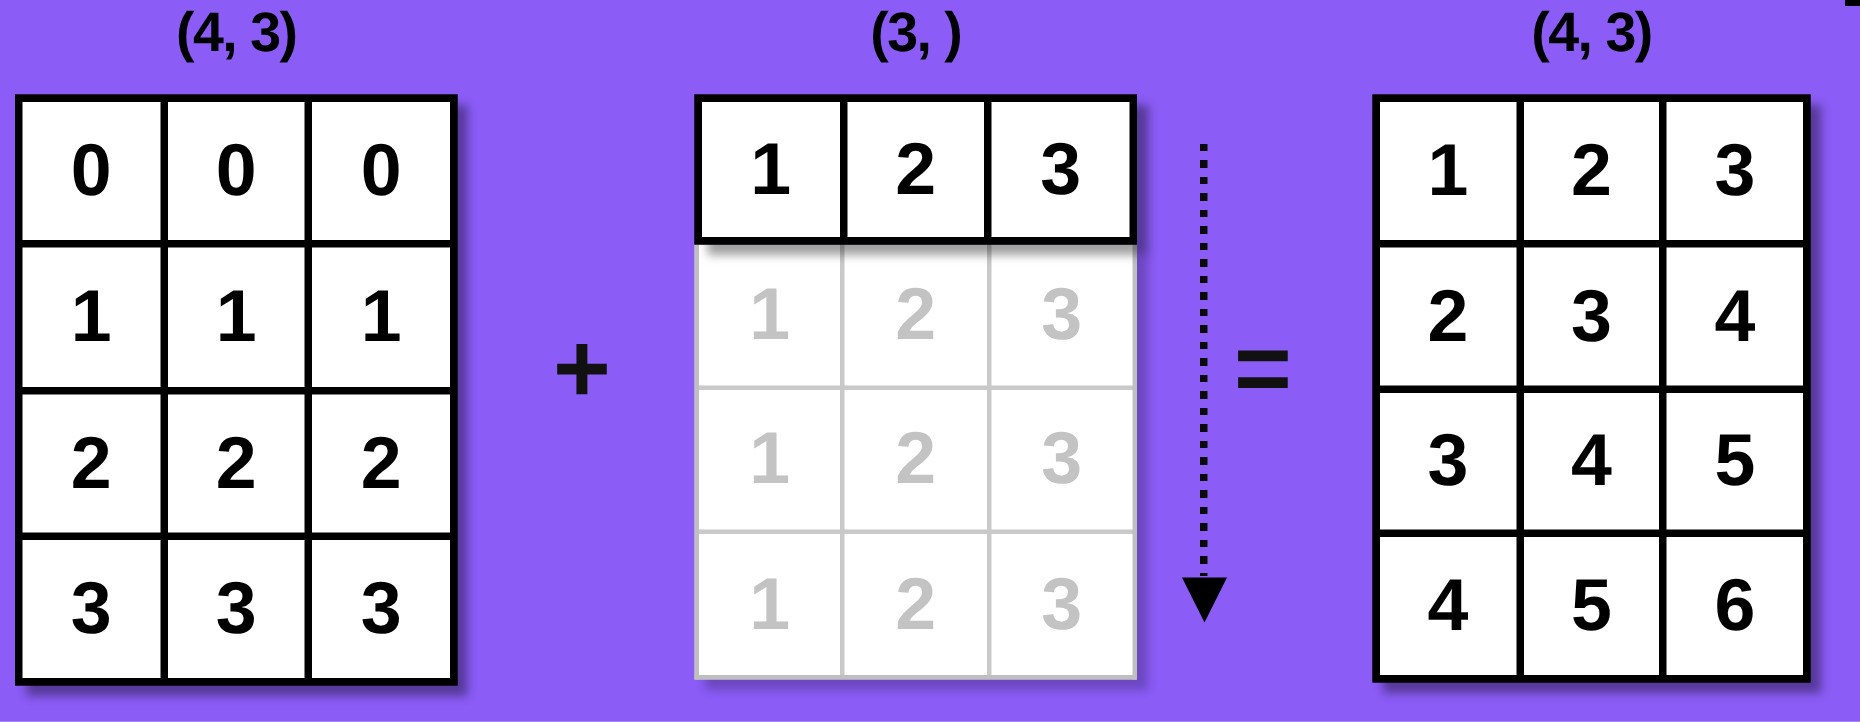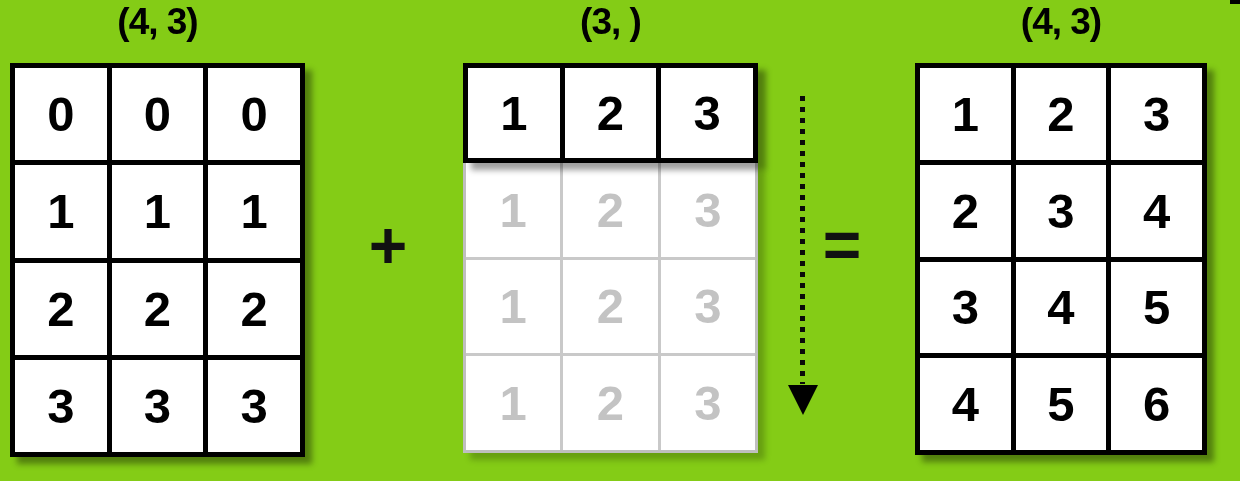--- a/index.html
+++ b/index.html
@@ -2,21 +2,21 @@
 <html><head>
 <meta charset="utf-8">
 <style>
   html, body { margin: 0; padding: 0; }
   body {
     width: 1240px; height: 481px;
     background: #ffffff;
     font-family: "Liberation Sans", sans-serif;
     overflow: hidden;
   }
-  #canvas { position: relative; width: 1240px; height: 481px; background: #84cc16; }
+  #canvas { position: relative; width: 1240px; height: 481px; background: #8b5cf6; }
 
   
   .shape-label {
     position: absolute; top: 0; height: 44px;
     display: flex; align-items: center; justify-content: center;
     font-size: 37px; font-weight: bold; color: #000;
     letter-spacing: -1px;
   }
   #label-left   { left: 10px;  width: 295px; }
   #label-middle { left: 463px; width: 295px; }

